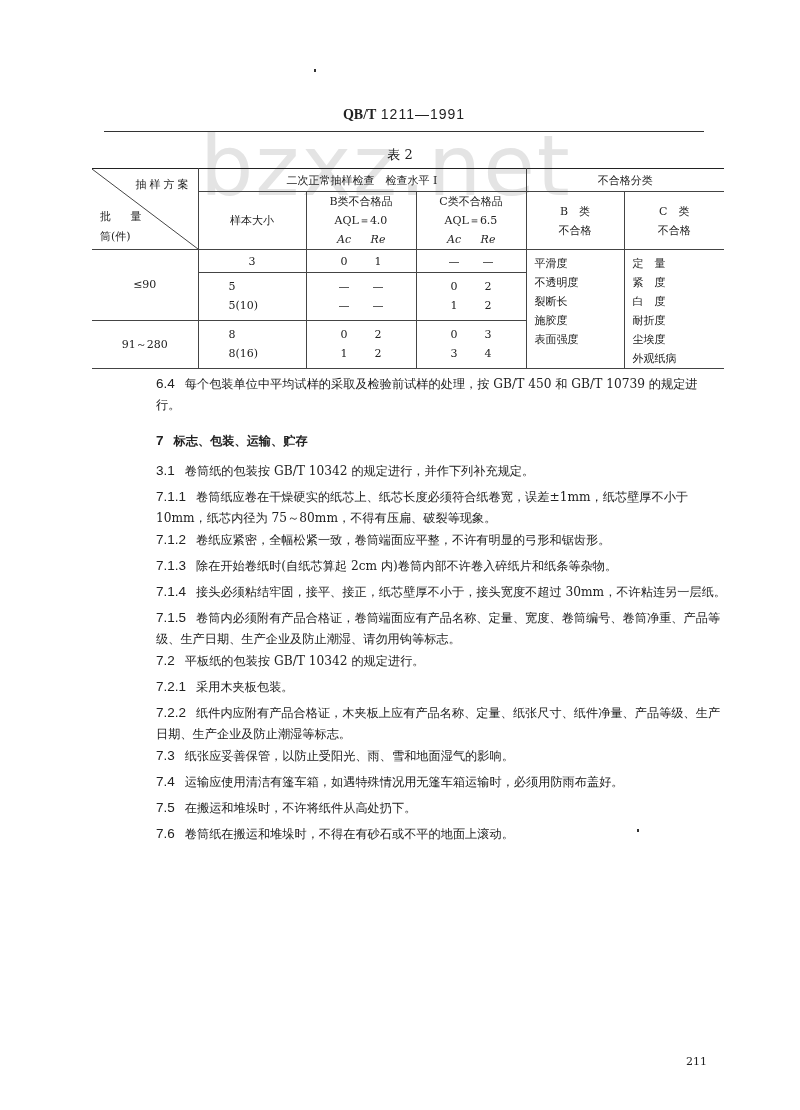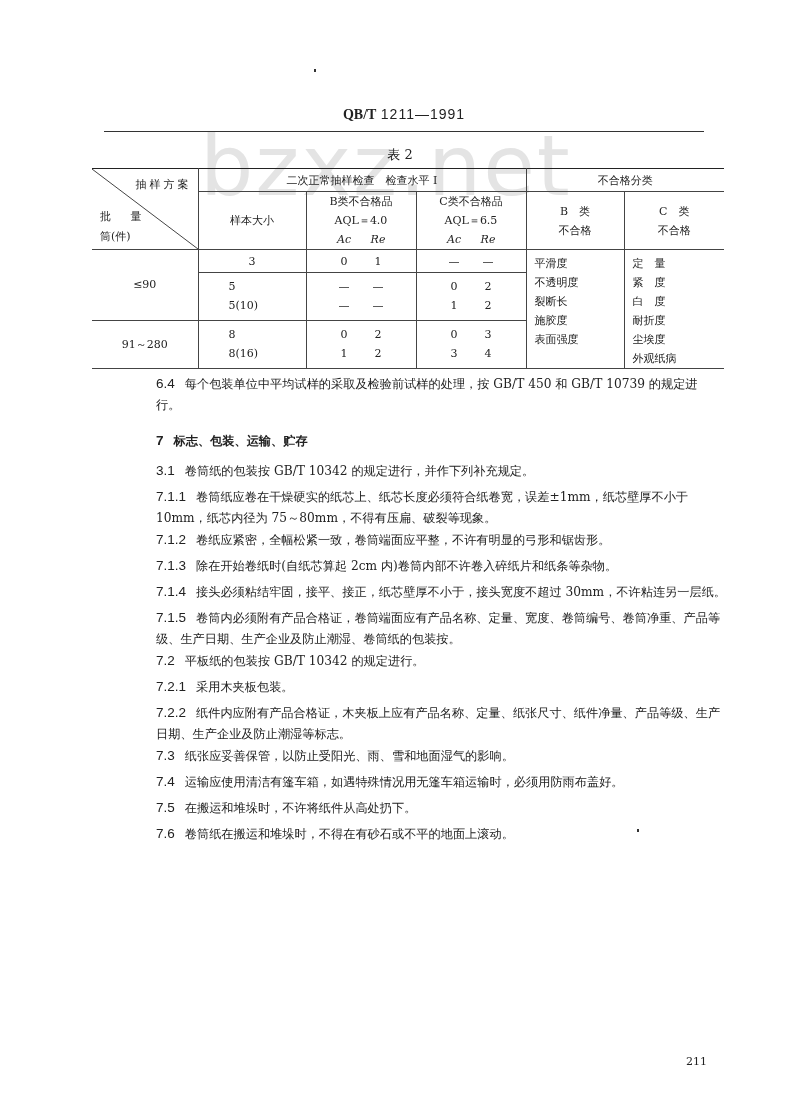--- a/index.html
+++ b/index.html
@@ -187,21 +187,21 @@
   <div class="gap"></div>
   <p><span class="num">7.1.1</span><span>卷筒纸应卷在干燥硬实的纸芯上、纸芯长度必须符合纸卷宽，误差±1mm，纸芯壁厚不小于</span></p>
   <p>10mm，纸芯内径为 75～80mm，不得有压扁、破裂等现象。</p>
   <p><span class="num">7.1.2</span><span>卷纸应紧密，全幅松紧一致，卷筒端面应平整，不许有明显的弓形和锯齿形。</span></p>
   <div class="gap"></div>
   <p><span class="num">7.1.3</span><span>除在开始卷纸时(自纸芯算起 2cm 内)卷筒内部不许卷入碎纸片和纸条等杂物。</span></p>
   <div class="gap"></div>
   <p><span class="num">7.1.4</span><span>接头必须粘结牢固，接平、接正，纸芯壁厚不小于，接头宽度不超过 30mm，不许粘连另一层纸。</span></p>
   <div class="gap"></div>
   <p><span class="num">7.1.5</span><span>卷筒内必须附有产品合格证，卷筒端面应有产品名称、定量、宽度、卷筒编号、卷筒净重、产品等</span></p>
-  <p>级、生产日期、生产企业及防止潮湿、卷筒纸的包装按。</p>
+  <p>级、生产日期、生产企业及防止潮湿、请勿用钩等标志。</p>
   <p><span class="num">7.2</span><span>平板纸的包装按 GB/T 10342 的规定进行。</span></p>
   <div class="gap"></div>
   <p><span class="num">7.2.1</span><span>采用木夹板包装。</span></p>
   <div class="gap"></div>
   <p><span class="num">7.2.2</span><span>纸件内应附有产品合格证，木夹板上应有产品名称、定量、纸张尺寸、纸件净量、产品等级、生产</span></p>
   <p>日期、生产企业及防止潮湿等标志。</p>
   <p><span class="num">7.3</span><span>纸张应妥善保管，以防止受阳光、雨、雪和地面湿气的影响。</span></p>
   <div class="gap"></div>
   <p><span class="num">7.4</span><span>运输应使用清洁有篷车箱，如遇特殊情况用无篷车箱运输时，必须用防雨布盖好。</span></p>
   <div class="gap"></div>

